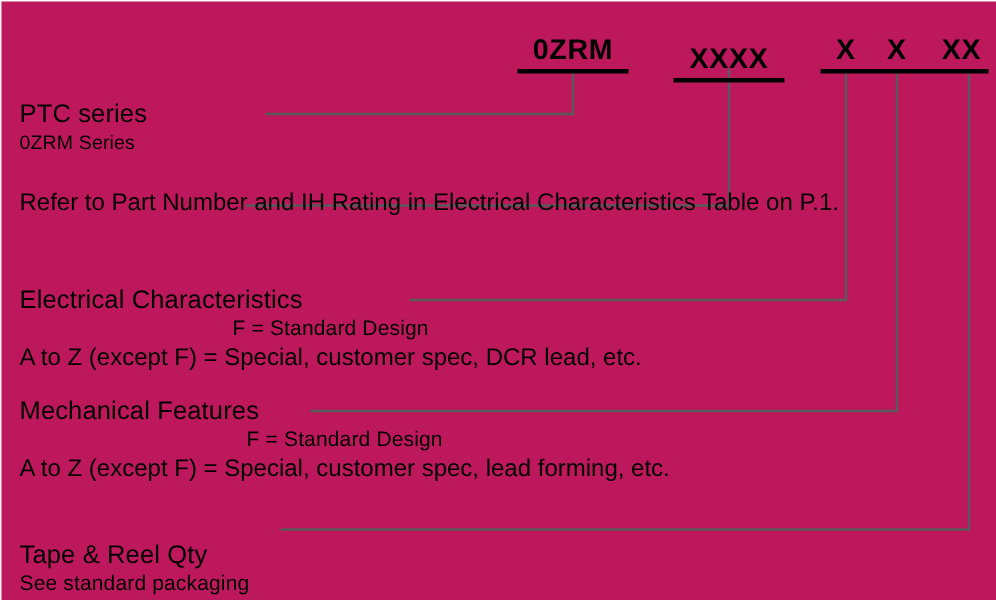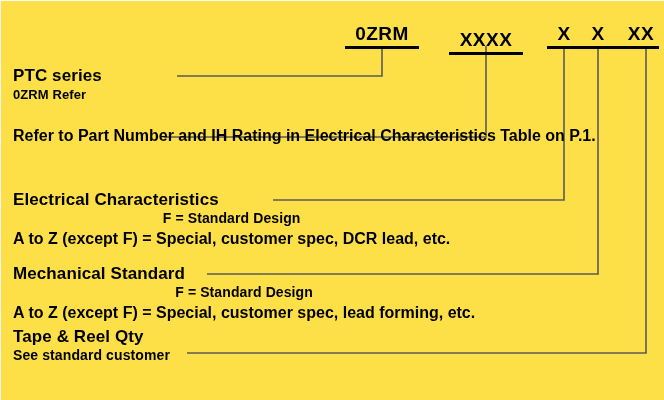--- a/index.html
+++ b/index.html
@@ -11,21 +11,21 @@
     height: 400px;
     background: #ffffff;
     font-family: "Liberation Sans", sans-serif;
     color: #000000;
     overflow: hidden;
   }
   #diagram {
     position: relative;
     width: 664px;
     height: 400px;
-    background: #fde047;
+    background: #be185d;
     box-sizing: border-box;
     border-top: 1px solid #fafafa;
     border-left: 1px solid #f2f2f2;
   }
 
   
   #leaders {
     position: absolute;
     left: 0;
     top: 0;
@@ -54,21 +54,20 @@
     height: 3px;
     background: #000;
     margin-top: 1px;
   }
 
   
   .block {
     position: absolute;
     left: 12px;
     white-space: nowrap;
-    font-weight: bold;
   }
   .block .heading {
     font-size: 17px;
     line-height: 21px;
     color: #000;
     letter-spacing: 0.1px;
   }
   .block .sub {
     font-size: 13px;
     line-height: 17px;
@@ -123,39 +122,39 @@
   <div class="seg" style="left:582px; top:22px; width:30px;">
     <span>X</span>
   </div>
   <div class="seg" style="left:622px; top:22px; width:36px;">
     <span>XX</span>
   </div>
   <div style="position:absolute; left:546px; top:45px; width:112px; height:3px; background:#000;"></div>
 
   <div class="block" style="top:64px;">
     <div class="heading">PTC series</div>
-    <div class="sub">0ZRM Refer</div>
+    <div class="sub">0ZRM Series</div>
   </div>
 
   <div class="block" style="top:126px;">
     <div class="note">Refer to Part Number and IH Rating in Electrical Characteristics Table on P.1.</div>
   </div>
 
   <div class="block" style="top:188px;">
     <div class="heading">Electrical Characteristics</div>
     <div class="sub tight">F = Standard Design</div>
     <div class="gap-row"></div>
     <div class="note">A to Z (except F) = Special, customer spec, DCR lead, etc.</div>
   </div>
 
   <div class="block" style="top:262px;">
-    <div class="heading">Mechanical Standard</div>
+    <div class="heading">Mechanical Features</div>
     <div class="sub tight">F = Standard Design</div>
     <div class="gap-row"></div>
     <div class="note">A to Z (except F) = Special, customer spec, lead forming, etc.</div>
   </div>
 
-  <div class="block" style="top:325px;">
+  <div class="block" style="top:358px;">
     <div class="heading">Tape &amp; Reel Qty</div>
-    <div class="sub tight">See standard customer</div>
+    <div class="sub tight">See standard packaging</div>
   </div>
 
 </div>
 
 </body></html>

